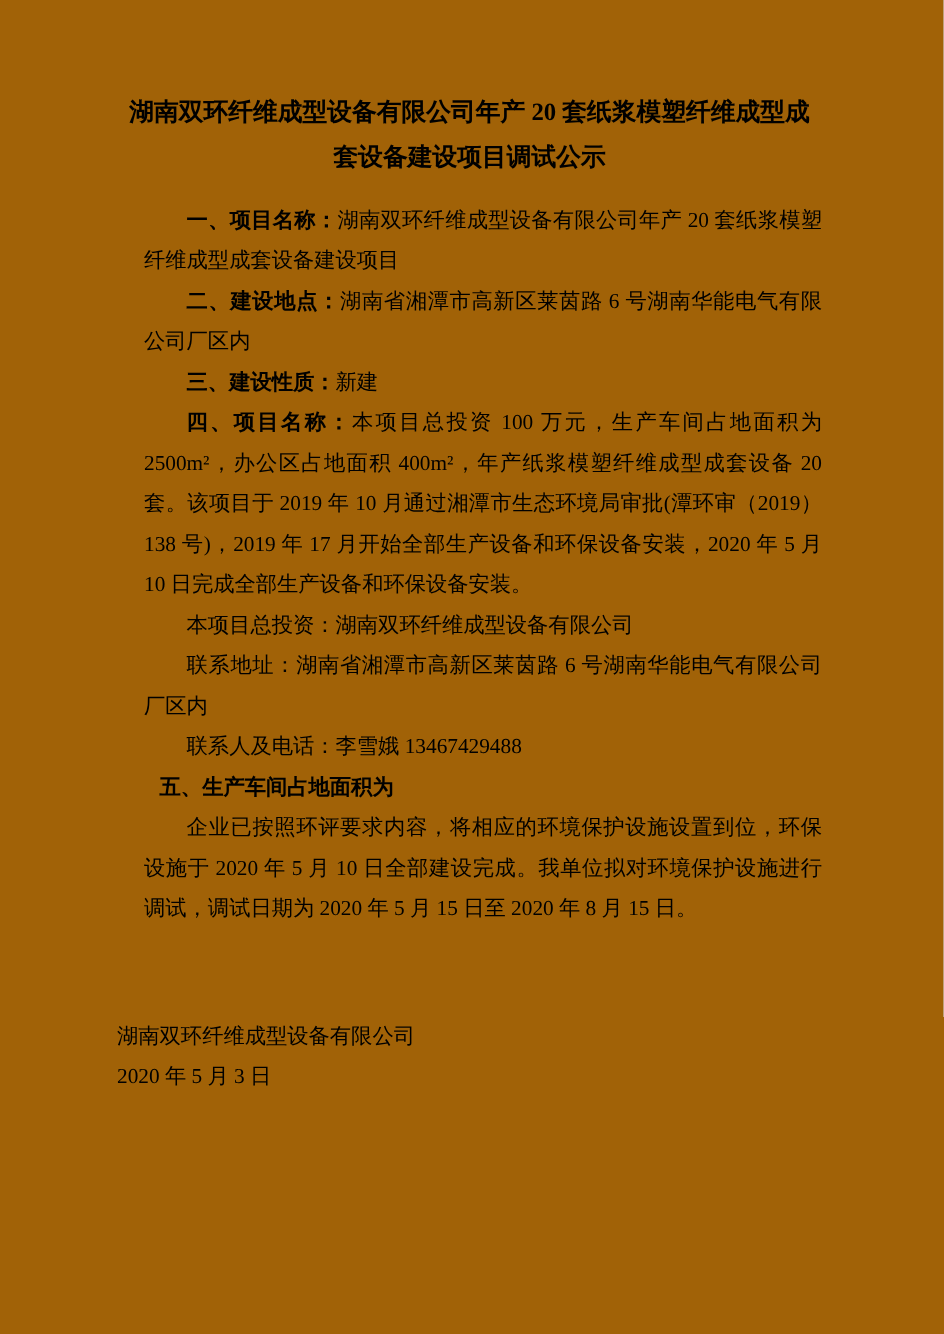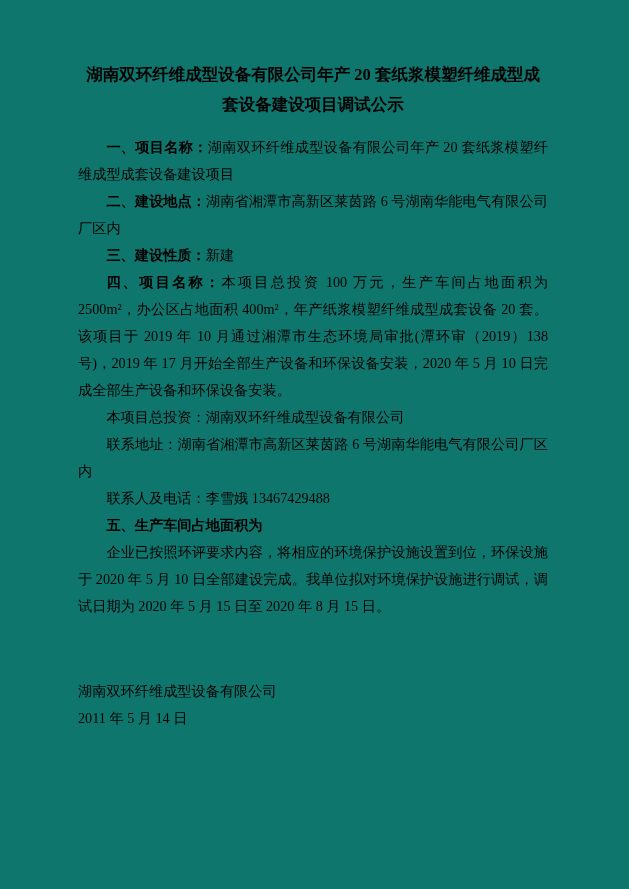--- a/index.html
+++ b/index.html
@@ -9,21 +9,21 @@
   }
   body {
     width: 629px;
     height: 889px;
     font-family: "Liberation Serif", "DejaVu Serif", serif;
   }
   .page {
     position: relative;
     width: 629px;
     height: 889px;
-    background: #0f766e;
+    background: #a16207;
     box-sizing: border-box;
     overflow: hidden;
   }
   .content {
     position: absolute;
     left: 78px;
     top: 60px;
     width: 470px;
   }
   .doc-title {
@@ -38,20 +38,21 @@
   .para {
     font-size: 14.2px;
     line-height: 27px;
     color: #000;
     text-align: justify;
     text-justify: inter-ideograph;
     margin: 0;
   }
   .para.indent2 {
     text-indent: 2em;
+    margin-left: 18px;
   }
   .lbl {
     font-weight: bold;
   }
   .heading {
     font-size: 14.2px;
     line-height: 27px;
     font-weight: bold;
     text-indent: 2em;
     margin: 0;
@@ -93,17 +94,17 @@
     <p class="para indent2">本项目总投资：湖南双环纤维成型设备有限公司</p>
     <p class="para indent2">联系地址：湖南省湘潭市高新区莱茵路 6 号湖南华能电气有限公司厂区内</p>
     <p class="para indent2">联系人及电话：李雪娥 13467429488</p>
 
     <p class="heading">五、生产车间占地面积为</p>
 
     <p class="para indent2">企业已按照环评要求内容，将相应的环境保护设施设置到位，环保设施于 2020 年 5 月 10 日全部建设完成。我单位拟对环境保护设施进行调试，调试日期为 2020 年 5 月 15 日至 2020 年 8 月 15 日。</p>
 
     <div class="sign-block">
       <div>湖南双环纤维成型设备有限公司</div>
-      <div>2011 年 5 月 14 日</div>
+      <div>2020 年 5 月 3 日</div>
     </div>
 
   </div>
 </div>
 
 </body></html>

